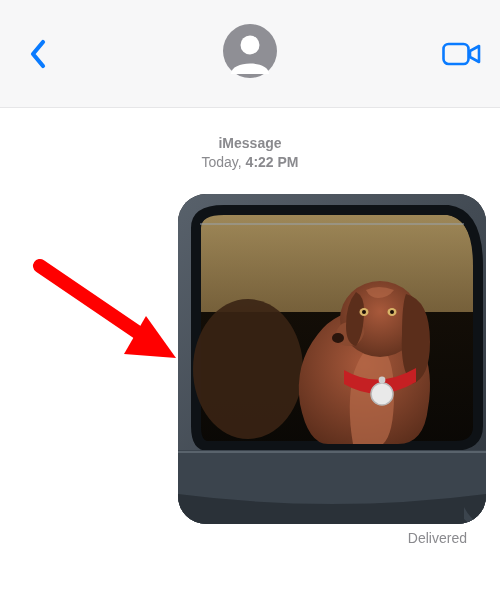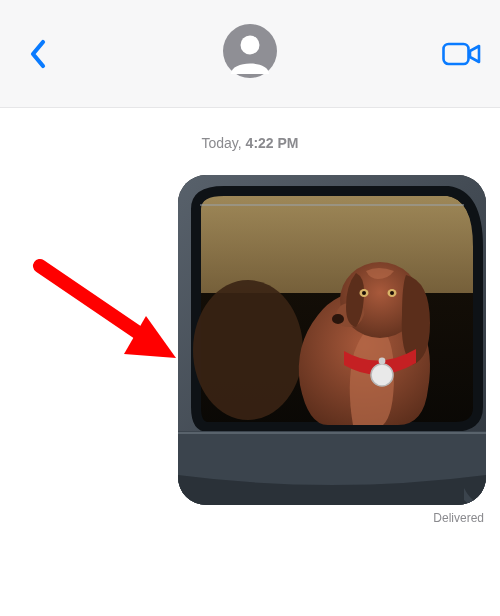--- a/index.html
+++ b/index.html
@@ -82,22 +82,22 @@
     .tail {
       position: absolute;
       right: -2px;
       bottom: -5px;
       width: 24px;
       height: 22px;
     }
 
     .delivered {
       text-align: right;
-      padding: 6px 16px 0 0;
-      font-size: 12px;
+      padding: 6px 33px 0 0;
+      font-size: 14px;
       color: #8a8a8e;
     }
 
     
     .annotation-arrow {
       position: absolute;
       left: 28px;
       top: 146px;
       width: 150px;
       height: 120px;
@@ -125,20 +125,21 @@
     <svg width="40" height="26" viewBox="0 0 40 26">
       <rect x="1.5" y="3" width="25" height="20" rx="5" ry="5" fill="none" stroke="#0a7bff" stroke-width="2.6"></rect>
       <path d="M28 10 L37 5 L37 21 L28 16 Z" fill="none" stroke="#0a7bff" stroke-width="2.6" stroke-linejoin="round"></path>
     </svg>
   </div>
 </div>
 
 <div class="thread">
 
   <div class="timestamp">
+    <div class="label">iMessage</div>
     <div class="line2">
       <span>Today,</span>
       <span class="time">4:22 PM</span>
     </div>
   </div>
 
   <div class="bubble-row">
     <div class="bubble">
 
       <svg class="photo" viewBox="0 0 308 330" preserveAspectRatio="xMidYMid slice">

